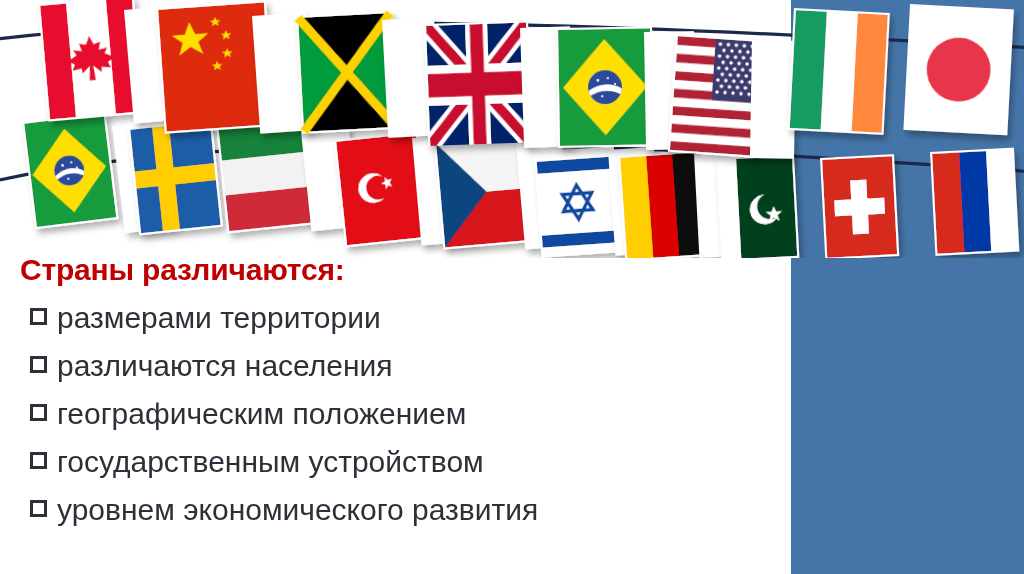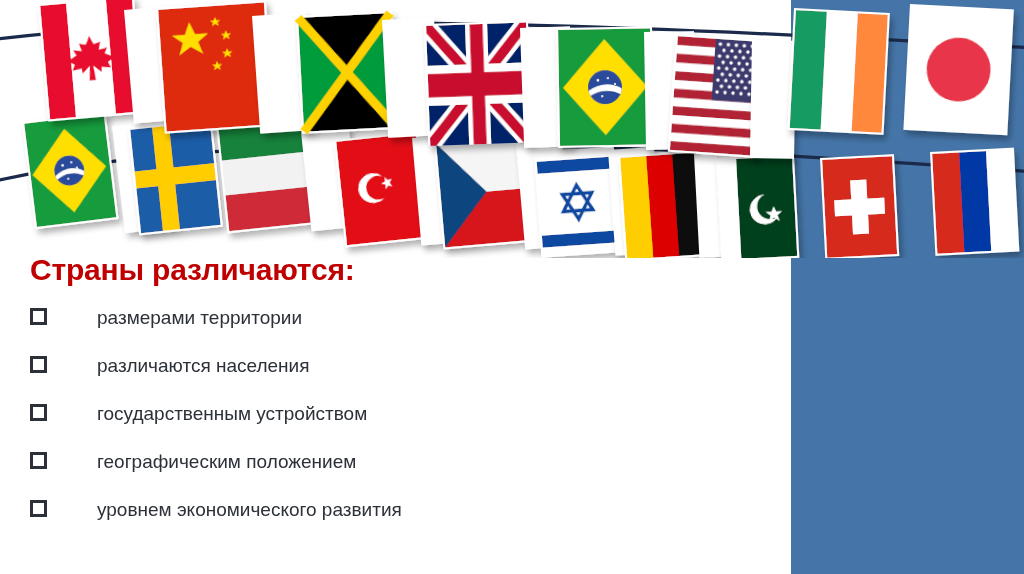--- a/index.html
+++ b/index.html
@@ -29,41 +29,40 @@
   }
   #banner svg{display:block;}
   
   #content{
     position:absolute;
     left:0;top:252px;
     width:800px;
   }
   #slide-title{
     margin:0;
-    padding:0 0 0 30px;
+    padding:0 0 0 20px;
     color:#C00000;
     font-size:30px;
     font-weight:bold;
     line-height:36px;
     letter-spacing:-0.2px;
     white-space:nowrap;
   }
   ul#bullets{
     list-style:none;
     margin:6px 0 0 0;
     padding:0 0 0 30px;
   }
   ul#bullets li{
     display:flex;
     align-items:center;
     color:#2C3038;
-    font-size:19px;
+    font-size:30px;
     line-height:48px;
     white-space:nowrap;
-    gap:40px;
   }
   .bullet-box{
     position:relative;
     display:inline-block;
     width:22px;height:22px;
     margin-right:5px;
     flex:0 0 auto;
   }
   .bullet-box .face{
     position:absolute;
@@ -436,29 +435,29 @@
             <span class="face"></span>
         </span>
         <span class="bullet-text">различаются населения</span>
       </li>
 
       <li>
         <span class="bullet-box">
           <span class="shade"></span>
             <span class="face"></span>
         </span>
-        <span class="bullet-text">государственным устройством</span>
+        <span class="bullet-text">географическим положением</span>
       </li>
 
       <li>
         <span class="bullet-box">
           <span class="shade"></span>
             <span class="face"></span>
         </span>
-        <span class="bullet-text">географическим положением</span>
+        <span class="bullet-text">государственным устройством</span>
       </li>
 
       <li>
         <span class="bullet-box">
           <span class="shade"></span>
             <span class="face"></span>
         </span>
         <span class="bullet-text">уровнем экономического развития</span>
       </li>
 

